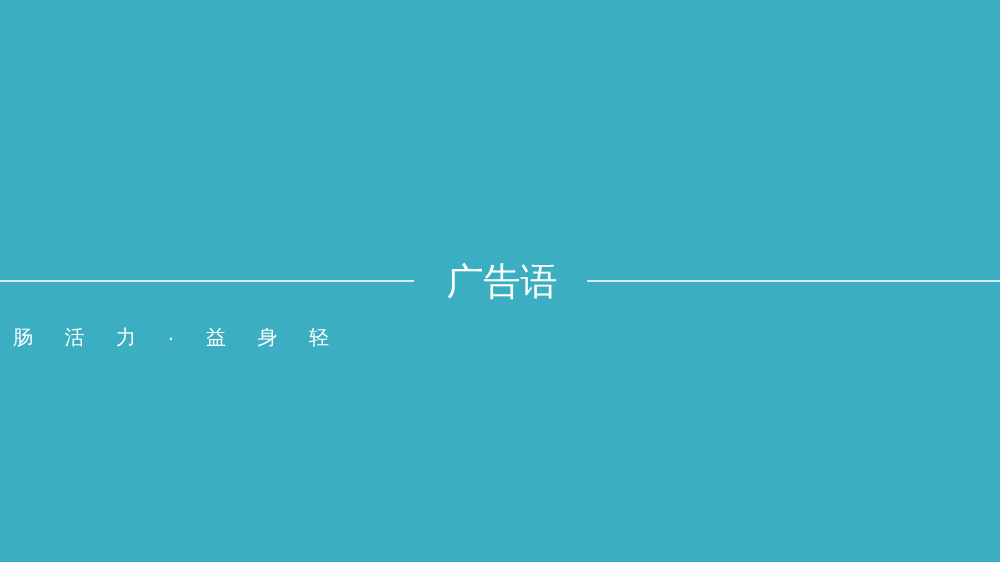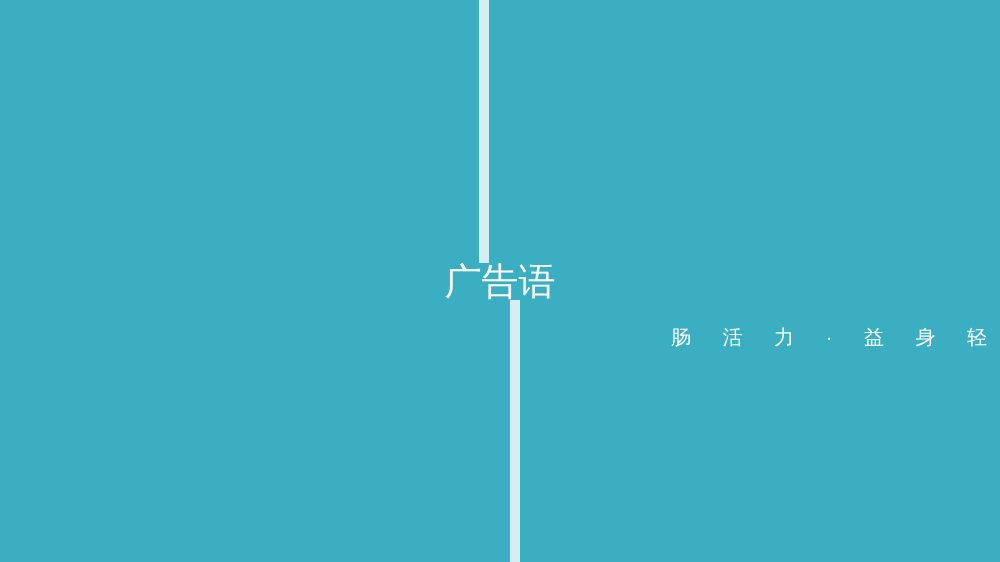--- a/index.html
+++ b/index.html
@@ -23,21 +23,21 @@
   }
 
   
   .title-band {
     position: absolute;
     left: 0;
     top: 0;
     width: 1000px;
     height: 562px;
     display: flex;
-    flex-direction: column;
+    flex-direction: row;
     align-items: center;
     justify-content: center;
   }
 
   .rule {
     flex: 1 1 auto;
     height: 2px;
     background: rgba(255, 255, 255, 0.78);
     min-width: 10px;
   }
@@ -56,21 +56,21 @@
     
     transform: translateY(0px);
   }
 
   
   .subtitle {
     position: absolute;
     left: 0;
     top: 324px;
     width: 1000px;
-    text-align: right;
+    text-align: left;
     color: #ffffff;
     font-size: 20px;
     line-height: 26px;
     font-weight: 300;
     letter-spacing: 13px;
     
     text-indent: 13px;
     white-space: nowrap;
   }
 </style>

